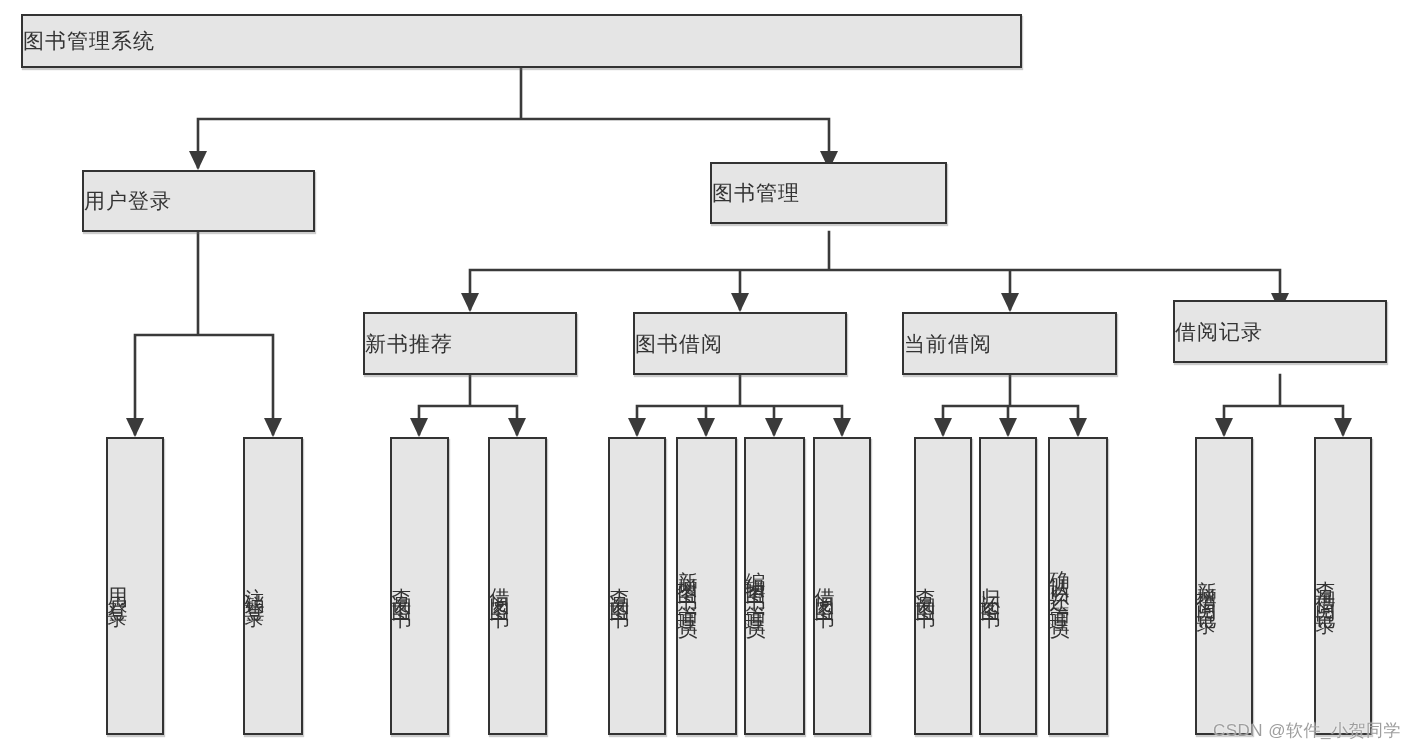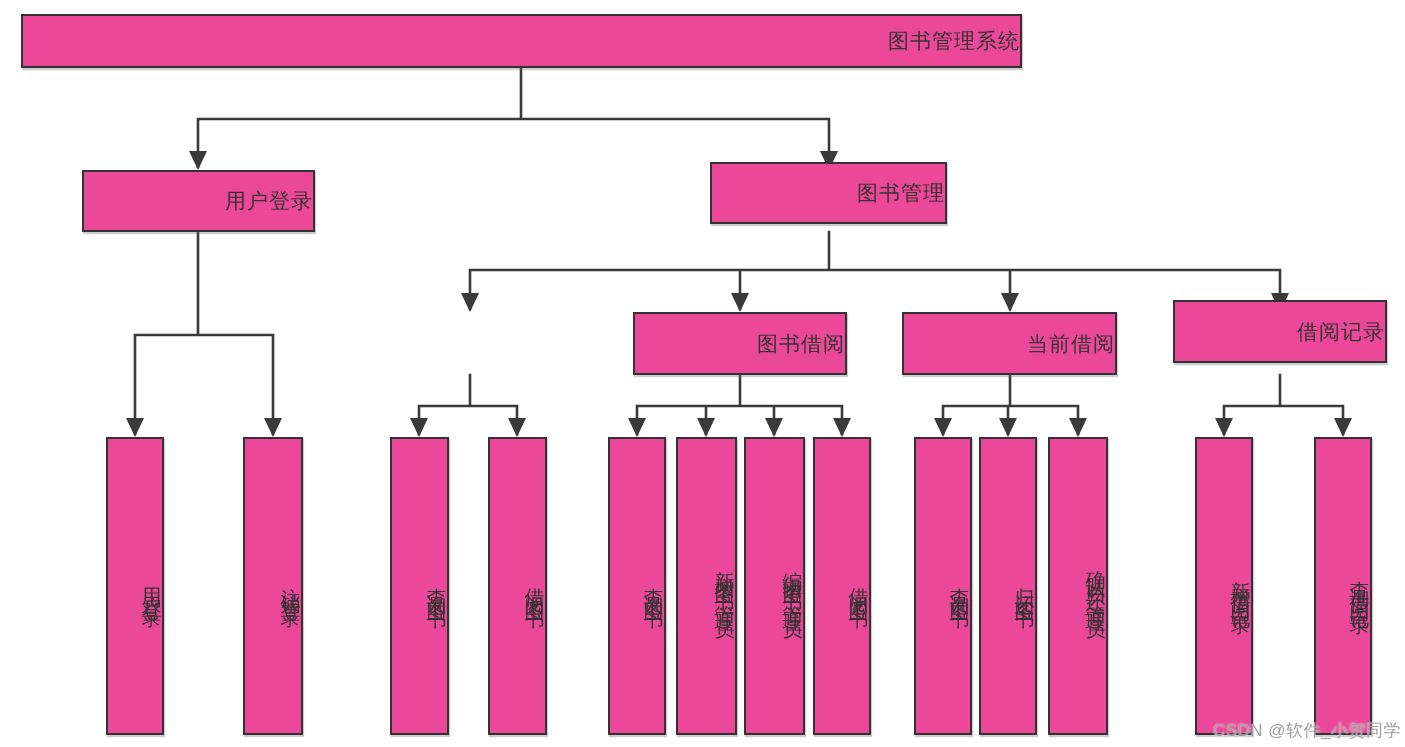--- a/index.html
+++ b/index.html
@@ -6,23 +6,23 @@
   #stage{
     position:relative;width:1405px;height:747px;overflow:hidden;
     background:var(--background,#fff);
     font-family:"Liberation Sans",sans-serif;
     color:var(--text,#333);
   }
   #connectors{position:absolute;left:0;top:0;color:var(--line,#3a3a3a);}
   #connectors path{stroke:currentColor;stroke-width:2.6;fill:none;stroke-linecap:square;}
   #connectors polygon{fill:currentColor;stroke:none;}
   .node{
-    position:absolute;box-sizing:border-box;background:#ec4899;
+    position:absolute;box-sizing:border-box;background:#e5e5e5;
     border:2px solid var(--border,#333);
-    display:flex;align-items:center;justify-content:flex-end;
+    display:flex;align-items:center;justify-content:flex-start;
     box-shadow:1px 2px 1px rgba(110,110,110,.35);
     z-index:2;
   }
   .node.h span{font-size:21px;letter-spacing:1px;white-space:nowrap;}
   .node.v span{
     writing-mode:vertical-rl;text-orientation:mixed;
     font-size:20px;line-height:1;letter-spacing:7px;white-space:nowrap;
   }
   .watermark{
     position:absolute;right:4px;bottom:5px;z-index:6;
@@ -70,20 +70,23 @@
     <span>图书管理系统</span>
   </div>
 
   <div class="node h" style="left:82px;top:170px;width:233px;height:62px">
     <span>用户登录</span>
   </div>
   <div class="node h" style="left:710px;top:162px;width:237px;height:62px">
     <span>图书管理</span>
   </div>
 
+  <div class="node h" style="left:363px;top:312px;width:214px;height:63px">
+    <span>新书推荐</span>
+  </div>
   <div class="node h" style="left:633px;top:312px;width:214px;height:63px">
     <span>图书借阅</span>
   </div>
   <div class="node h" style="left:902px;top:312px;width:215px;height:63px">
     <span>当前借阅</span>
   </div>
   <div class="node h" style="left:1173px;top:300px;width:214px;height:63px">
     <span>借阅记录</span>
   </div>
 

